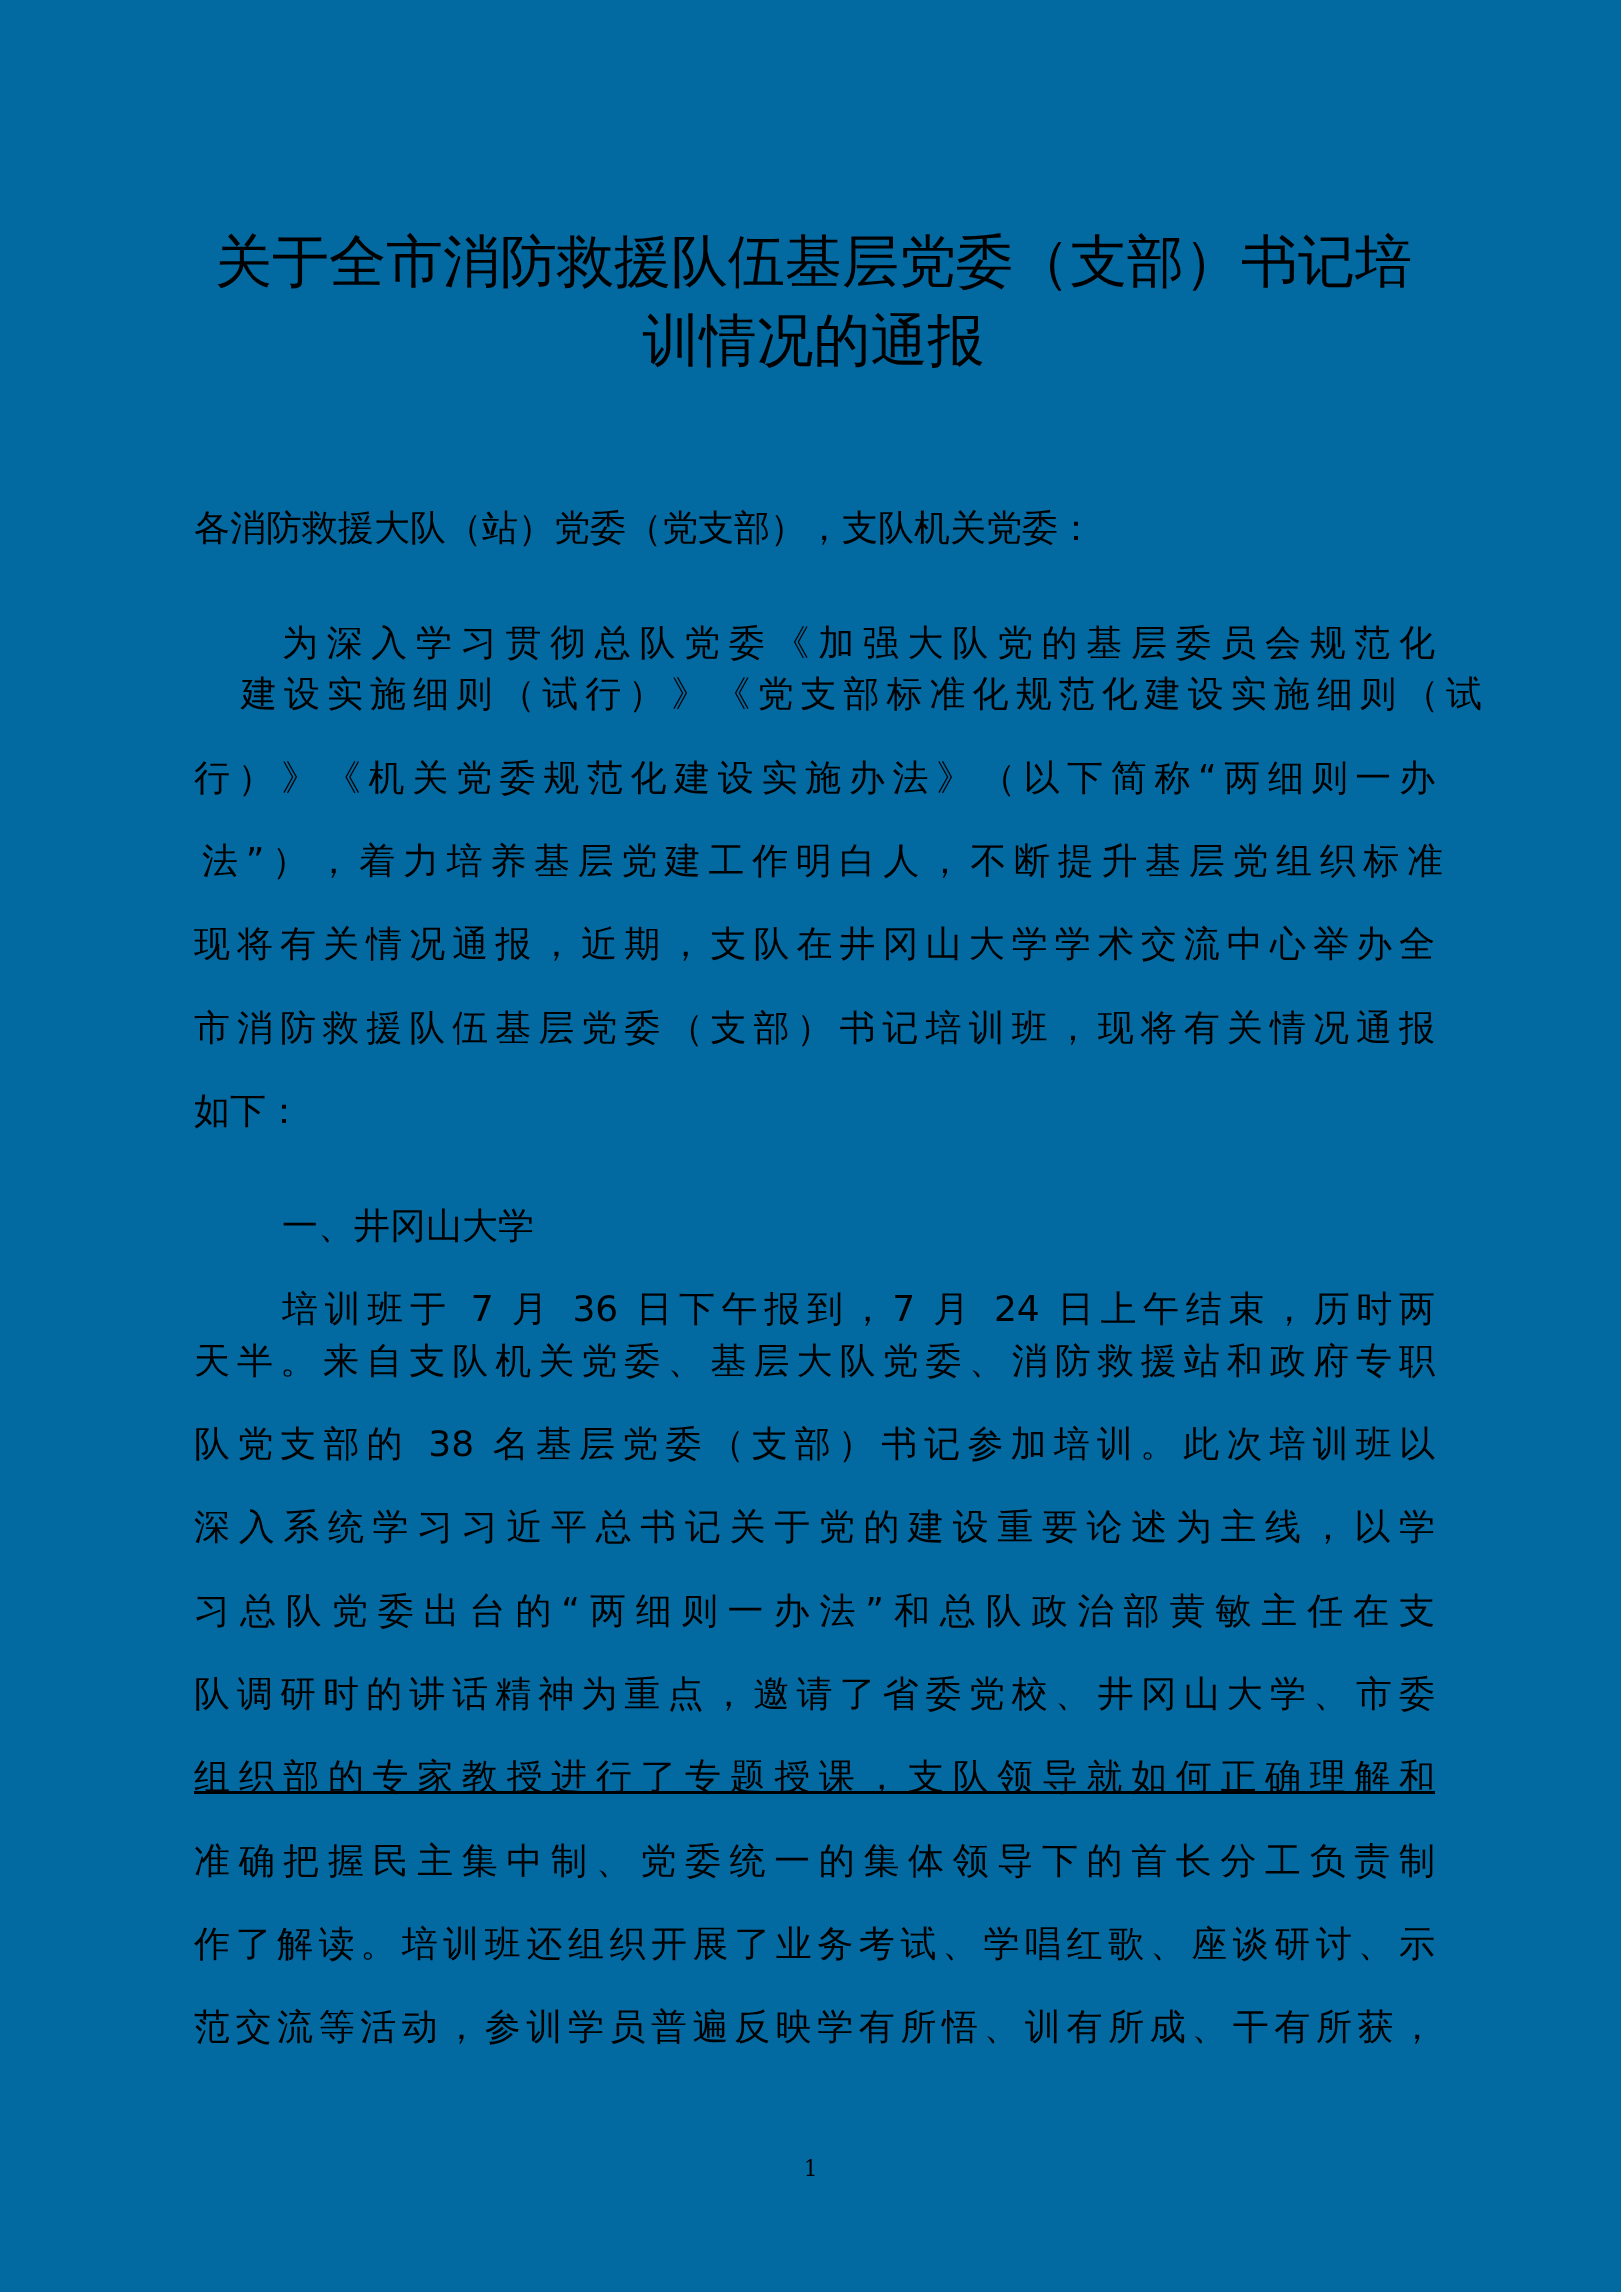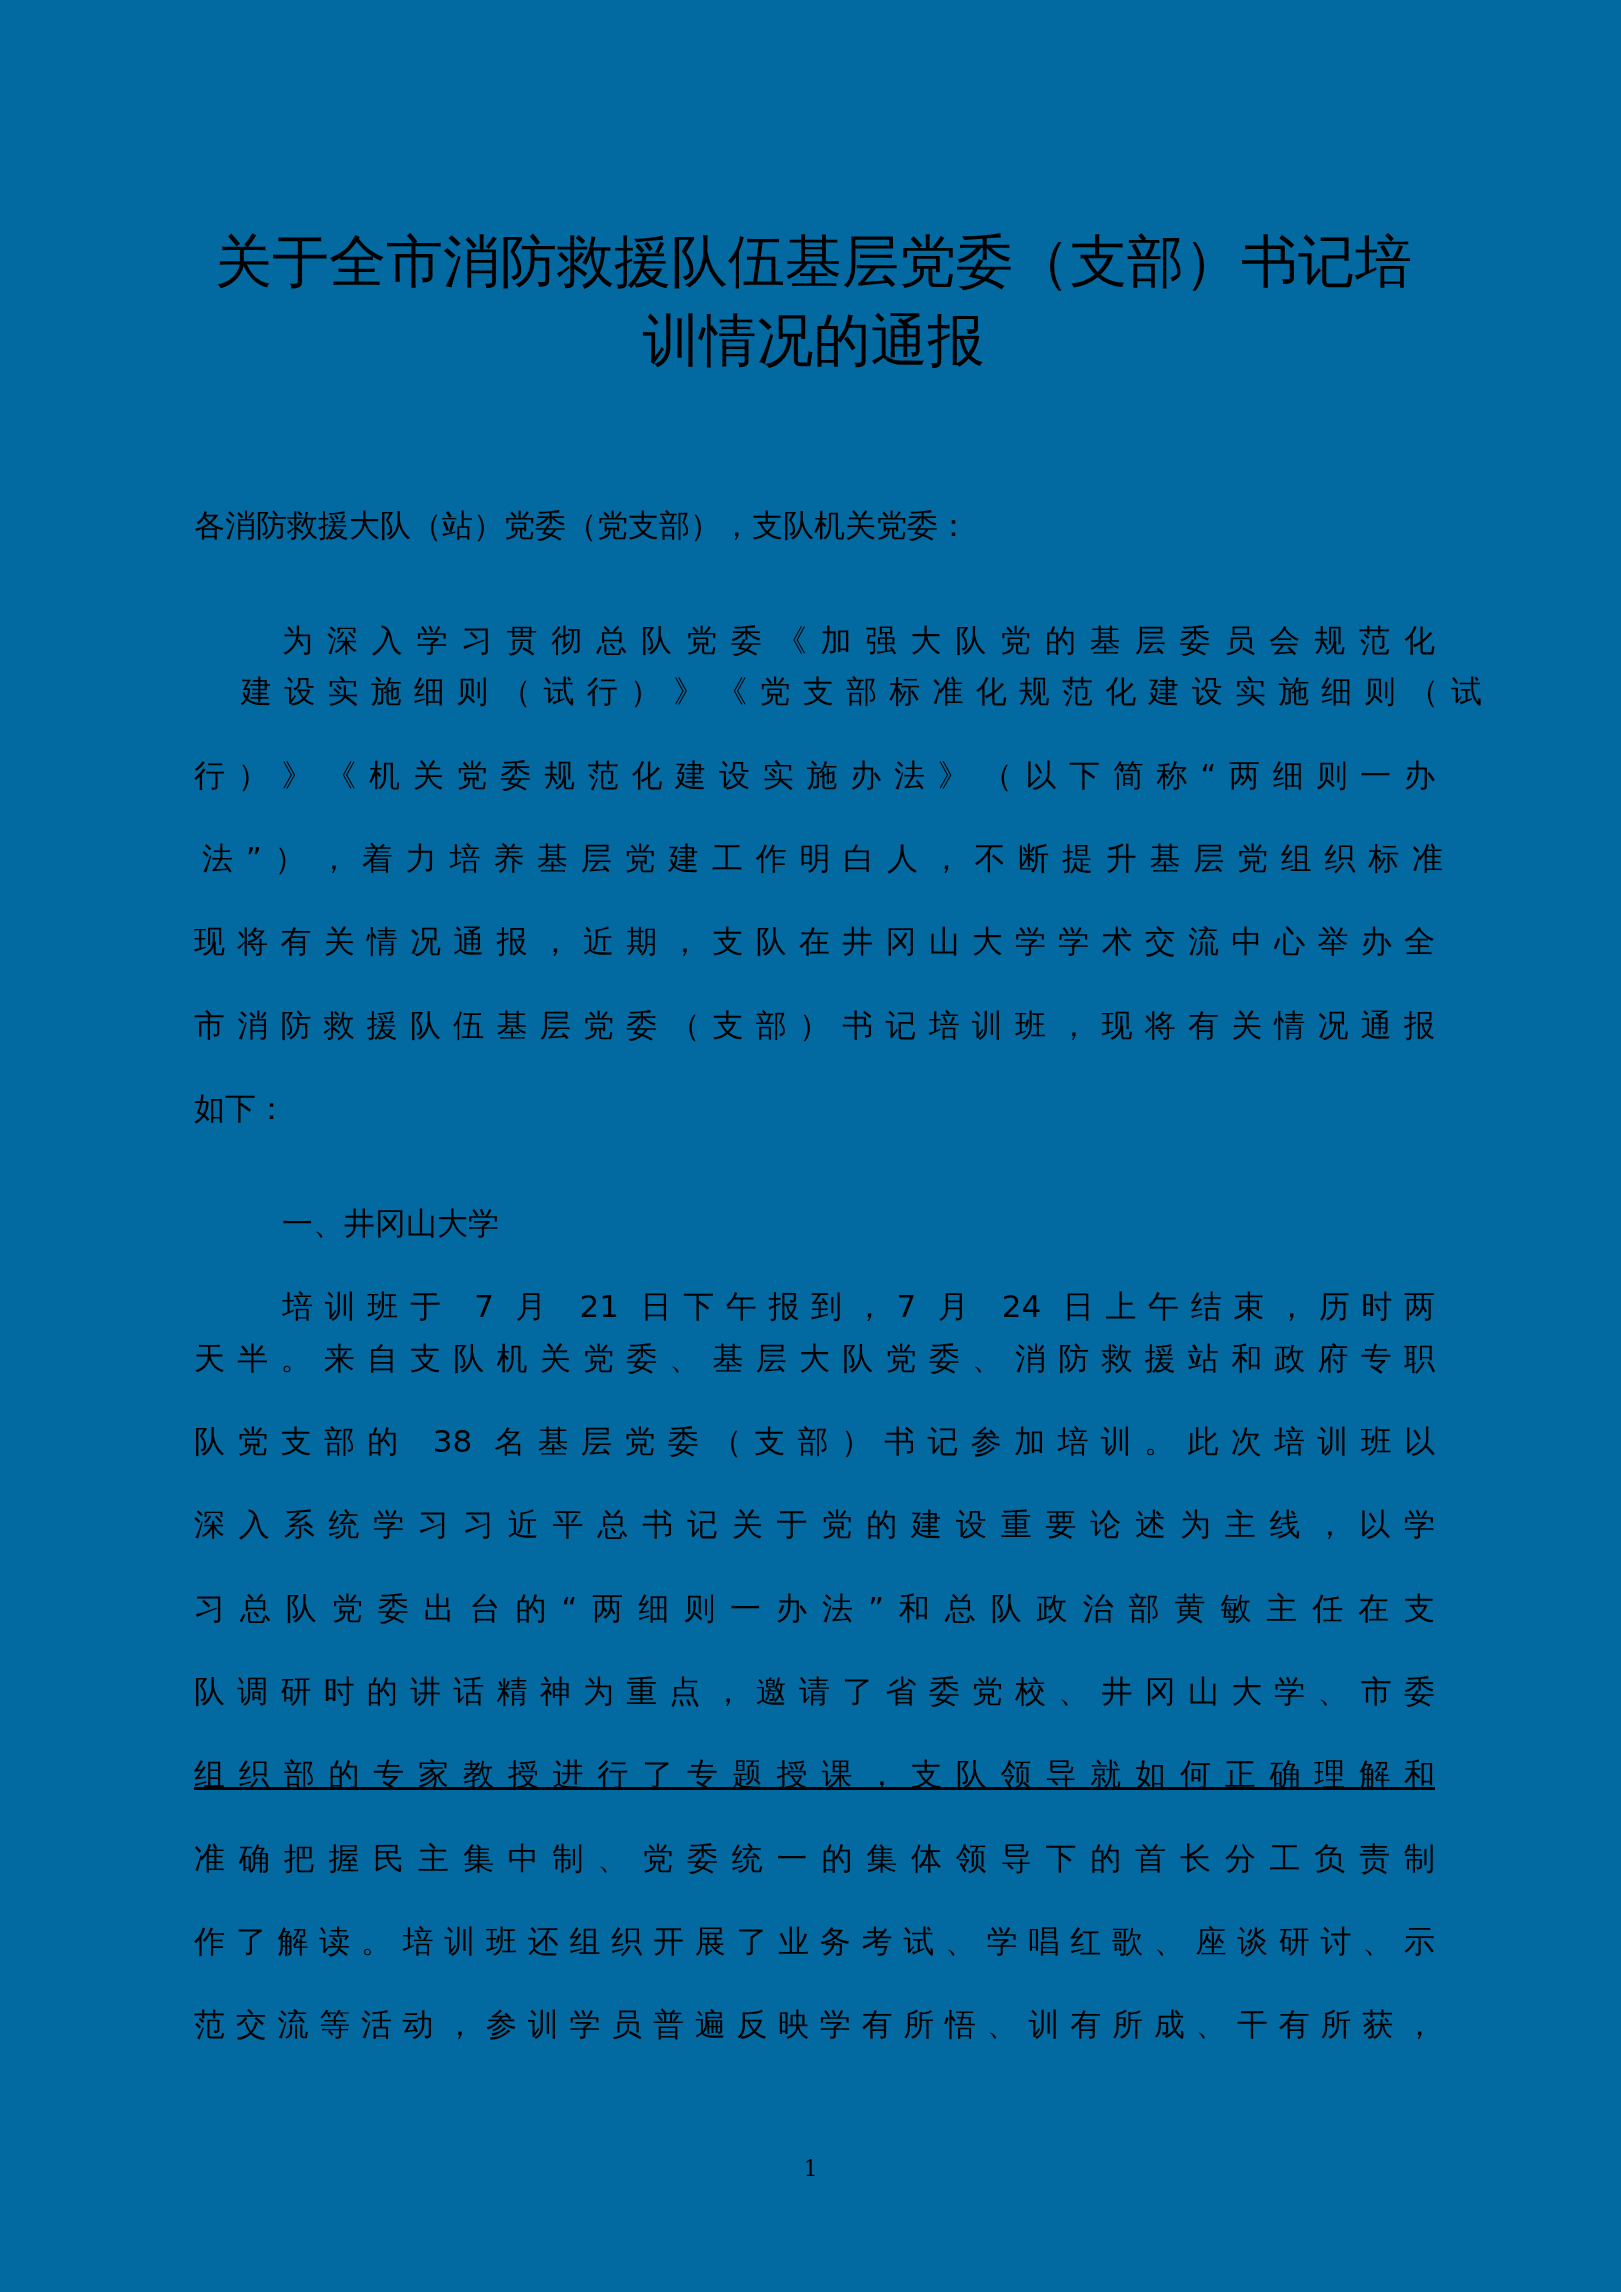--- a/index.html
+++ b/index.html
@@ -3,21 +3,21 @@
 <meta charset="utf-8">
 <style>
   html, body { margin: 0; padding: 0; background: #ffffff; }
   body { width: 1621px; height: 2293px; position: relative; overflow: hidden;
          font-family: "DejaVu Sans", "Liberation Sans", sans-serif; color: #000; }
   .page { position: absolute; left: 0; top: 0; width: 1621px; height: 2293px; background: #0369a1; }
   .title { position: absolute; left: 186px; width: 1255px; text-align: center;
            font-size: 57px; line-height: 1; letter-spacing: 0px; white-space: nowrap; }
   .title-l1 { top: 233px; }
   .title-l2 { top: 312px; }
-  .line { position: absolute; left: 194px; width: 1241px; font-size: 31px; line-height: 1;
+  .line { position: absolute; left: 194px; width: 1241px; font-size: 36px; line-height: 1;
           white-space: nowrap; text-align: justify; text-align-last: justify; }
   .line.last { text-align-last: left; }
   .line.indent { left: 282px; width: 1153px; margin-top: 32px; }
   .pagenum { position: absolute; left: 0; width: 1621px; top: 2156px; text-align: center;
              font-family: "DejaVu Serif", "Liberation Serif", serif; font-size: 21.6px; }
 </style>
 </head>
 <body>
 
 <div class="page">
@@ -30,21 +30,21 @@
   <div class="line indent" style="top:593px;">为深入学习贯彻总队党委《加强大队党的基层委员会规范化</div>
   <div class="line" style="top:676px;margin-left:47px;">建设实施细则（试行）》《党支部标准化规范化建设实施细则（试</div>
   <div class="line" style="top:760px;">行）》《机关党委规范化建设实施办法》（以下简称“两细则一办</div>
   <div class="line" style="top:843px;margin-left:8px;">法”），着力培养基层党建工作明白人，不断提升基层党组织标准</div>
   <div class="line" style="top:926px;">现将有关情况通报，近期，支队在井冈山大学学术交流中心举办全</div>
   <div class="line" style="top:1010px;">市消防救援队伍基层党委（支部）书记培训班，现将有关情况通报</div>
   <div class="line last" style="top:1093px;">如下：</div>
 
   <div class="line indent last" style="top:1176px;">一、井冈山大学</div>
 
-  <div class="line indent" style="top:1259px;">培训班于 7 月 21 日下午报到，7 月 24 日上午结束，历时两</div>
+  <div class="line indent" style="top:1259px;">培训班于 7 月 36 日下午报到，7 月 24 日上午结束，历时两</div>
   <div class="line" style="top:1343px;">天半。来自支队机关党委、基层大队党委、消防救援站和政府专职</div>
   <div class="line" style="top:1426px;">队党支部的 38 名基层党委（支部）书记参加培训。此次培训班以</div>
   <div class="line" style="top:1509px;">深入系统学习习近平总书记关于党的建设重要论述为主线，以学</div>
   <div class="line" style="top:1593px;">习总队党委出台的“两细则一办法”和总队政治部黄敏主任在支</div>
   <div class="line" style="top:1676px;">队调研时的讲话精神为重点，邀请了省委党校、井冈山大学、市委</div>
   <div class="line" style="top:1759px;text-decoration:underline;">组织部的专家教授进行了专题授课，支队领导就如何正确理解和</div>
   <div class="line" style="top:1926px;">作了解读。培训班还组织开展了业务考试、学唱红歌、座谈研讨、示</div>
   <div class="line" style="top:1843px;">准确把握民主集中制、党委统一的集体领导下的首长分工负责制</div>
   <div class="line" style="top:2009px;">范交流等活动，参训学员普遍反映学有所悟、训有所成、干有所获，</div>
 

